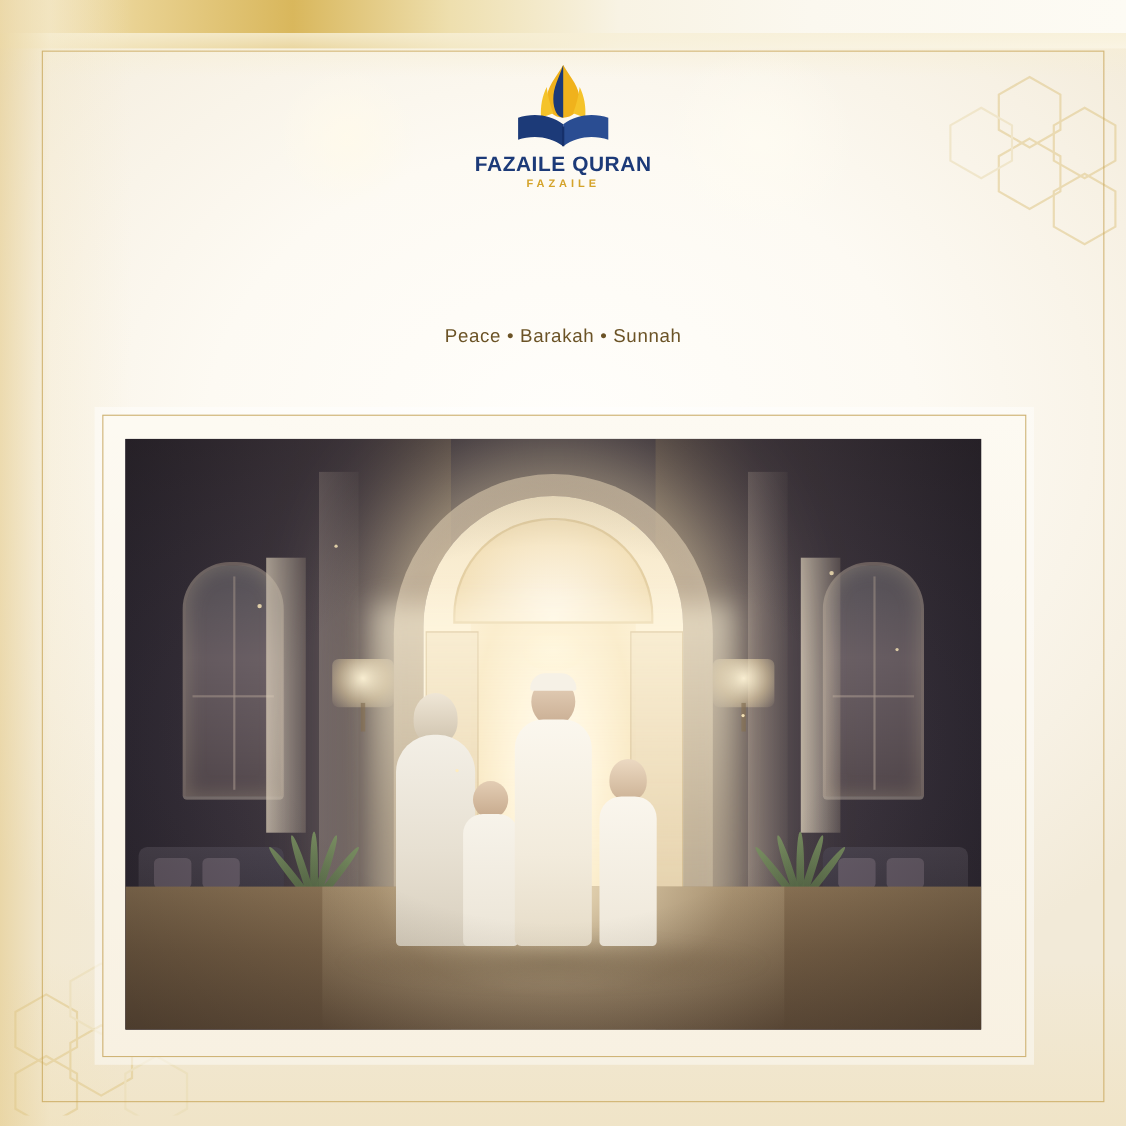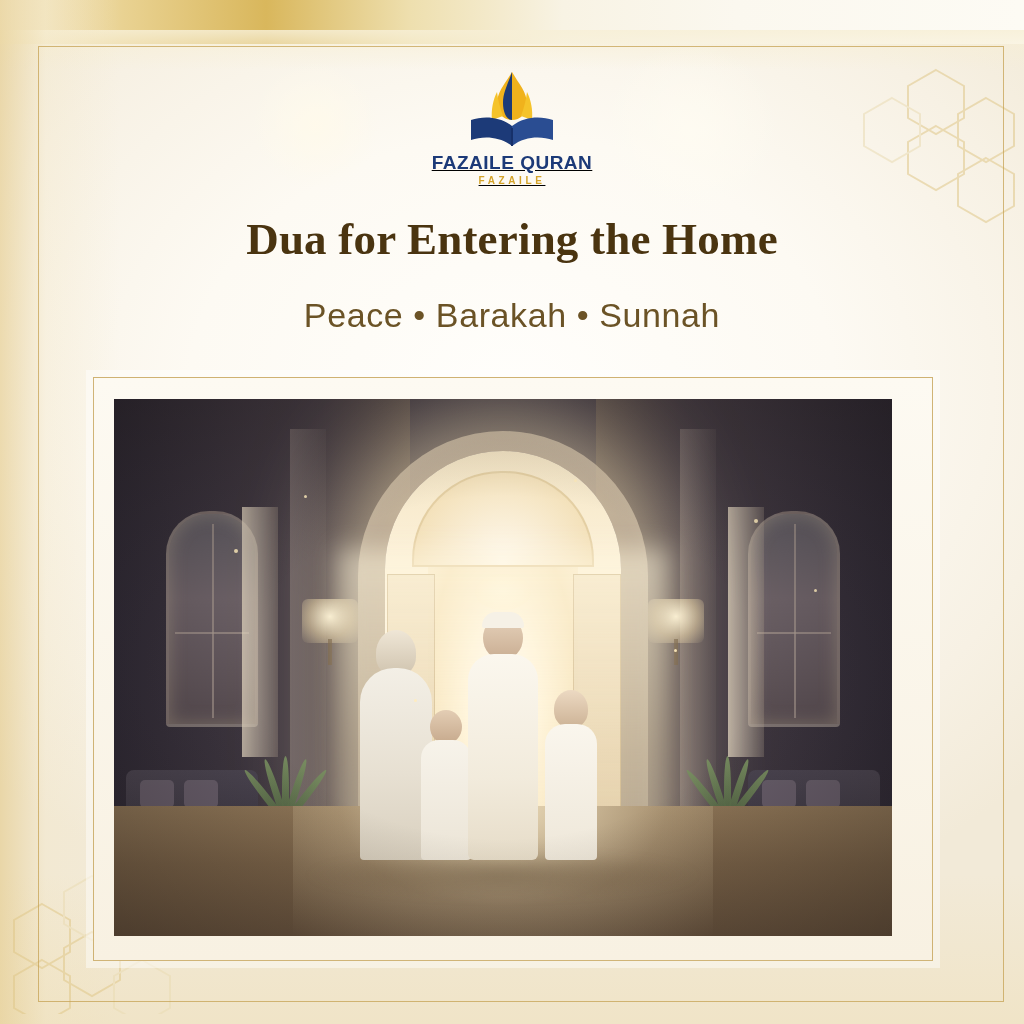--- a/index.html
+++ b/index.html
@@ -92,25 +92,24 @@
     background: radial-gradient(circle, rgba(255,250,235,0.95) 0%, rgba(255,250,235,0) 70%);
   }
   .bloom-b {
     left: 600px; top: 40px; width: 180px; height: 180px;
     background: radial-gradient(circle, rgba(255,252,242,0.8) 0%, rgba(255,252,242,0) 70%);
   }
 
   
   .logo-wrap {
     position: absolute;
-    left: 0; right: 0; top: 66px;
+    left: 0; right: 0; top: 53px;
     display: flex;
     flex-direction: column;
     align-items: center;
-    text-decoration: underline;
   }
   .logo-mark { width: 118px; height: 84px; display: block; }
   .logo-name {
     margin-top: 2px;
     font-family: "Liberation Sans", sans-serif;
     font-weight: bold;
     font-size: 19px;
     letter-spacing: 0.5px;
     color: #1c3a78;
   }
@@ -133,21 +132,21 @@
     font-size: 45px;
     color: #4a3410;
     letter-spacing: 0.2px;
     text-shadow: 0 1px 0 rgba(255,255,255,0.6);
   }
   .subtitle {
     position: absolute;
     left: 0; right: 0; top: 296px;
     text-align: center;
     font-family: "Liberation Sans", sans-serif;
-    font-size: 34px;
+    font-size: 17px;
     color: #6b5326;
     letter-spacing: 0.6px;
   }
 
   
   .photo-frame {
     position: absolute;
     left: 93px; top: 377px;
     width: 838px; height: 582px;
     border: 1.5px solid rgba(196,162,88,0.8);
@@ -420,21 +419,20 @@
       <path d="M44 26 C40 34 38 44 39 54 L50 50 C47 42 45 34 44 26 Z" fill="#f5c32a"></path>
       <path d="M74 26 C78 34 80 44 79 54 L68 50 C71 42 73 34 74 26 Z" fill="#f5c32a"></path>
       <path d="M59 60 C46 50 30 50 18 54 L18 74 C30 70 46 70 59 80 Z" fill="#1c3a78"></path>
       <path d="M59 60 C72 50 88 50 100 54 L100 74 C88 70 72 70 59 80 Z" fill="#2a4d92"></path>
       <path d="M59 62 L59 80" stroke="#16306a" stroke-width="2"></path>
     </svg>
     <div class="logo-name">FAZAILE QURAN</div>
     <div class="logo-sub">FAZAILE</div>
   </div>
 
-  <div class="title">Dua for Entering the Home</div>
   <div class="subtitle">Peace • Barakah • Sunnah</div>
 
   <div class="photo-frame">
     <div class="photo">
       <div class="scene">
         <div class="wall"></div>
         <div class="wall-left"></div>
         <div class="wall-right"></div>
 
         <div class="pilaster pil-1"></div>

